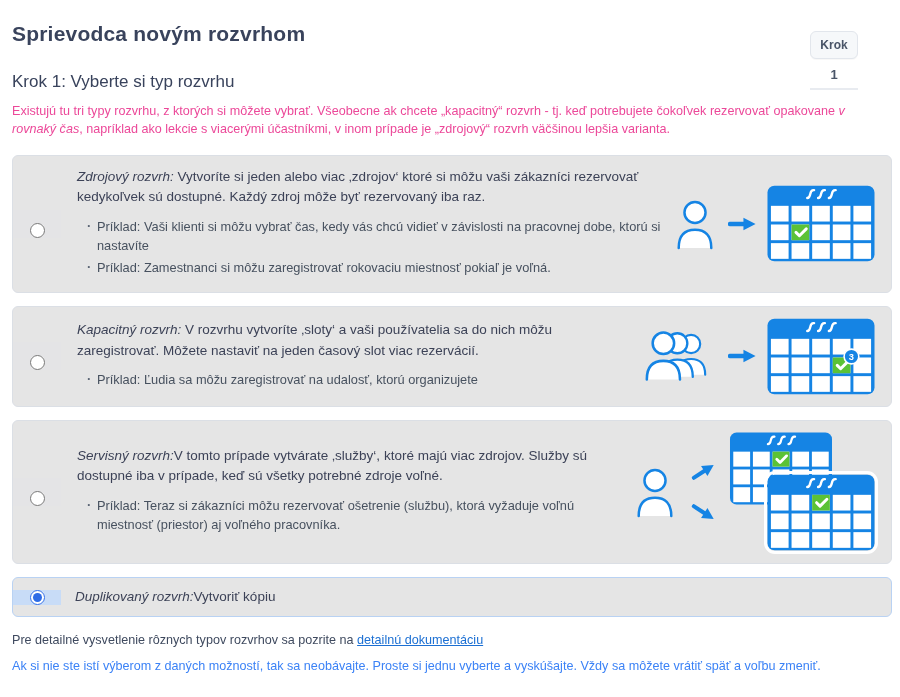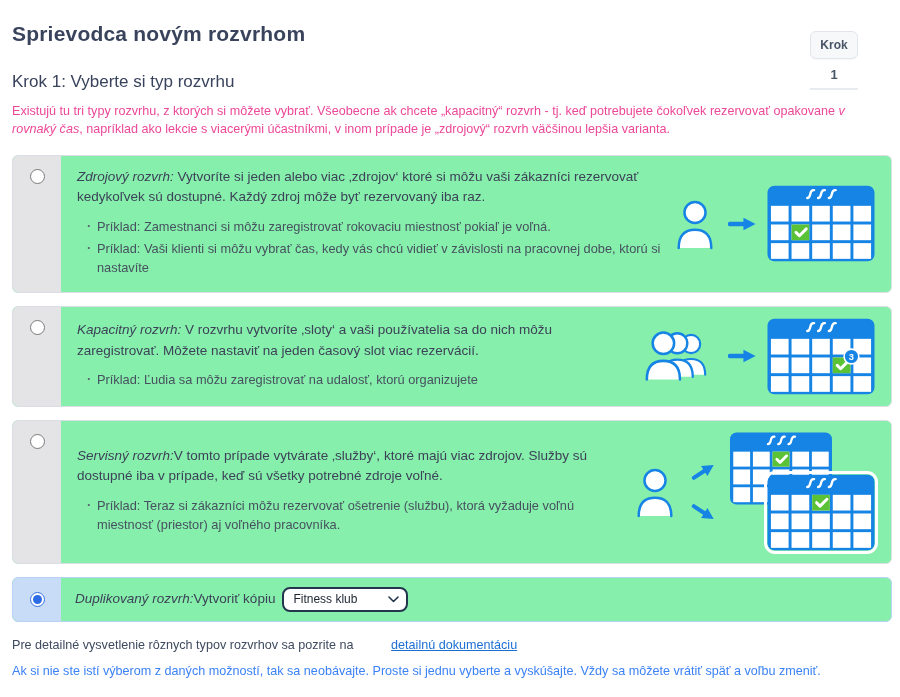--- a/index.html
+++ b/index.html
@@ -18,21 +18,21 @@
     padding:6px 4px;font-size:12px;font-weight:700;color:#4a5568;box-shadow:0 1px 1px rgba(0,0,0,.03);}
   .krok-num{padding:8px 0 6px 0;font-size:13px;font-weight:700;color:#4a5568;border-bottom:2px solid #e8ebf0;}
 
   h2{font-size:17px;font-weight:400;color:#39435c;margin:26px 0 10px 0;}
 
   .intro{font-size:12.6px;line-height:1.45;color:#ec4899;margin:0 0 16px 0;}
   .intro i{font-style:italic;}
 
   
   .option{display:flex;border:1px solid #dbdfe5;border-radius:6px;margin-bottom:13px;
-    overflow:hidden;background:#86efac;}
+    overflow:hidden;background:#e5e5e5;align-items:center;}
   .option .strip{width:48px;flex:none;background:#e4e4e6;display:flex;
     justify-content:center;align-items:flex-start;padding-top:13px;box-sizing:border-box;}
   .option input[type=radio]{width:15px;height:15px;margin:0;accent-color:#2e6ce6;cursor:pointer;}
   .option .body{flex:1;display:flex;padding:11px 12px 11px 16px;gap:10px;align-items:center;}
   .option .text{flex:1;font-size:13.5px;line-height:1.52;color:#3c4257;}
   .option .opt-title{font-style:italic;}
   .examples{list-style:none;margin:9px 0 0 0;padding:0 0 0 10px;font-size:12.8px;color:#47515f;}
   .examples li{margin:3px 0;padding-left:10px;position:relative;}
   .examples li::before{content:"·";position:absolute;left:0;top:-1px;font-weight:700;color:#5a6474;}
 
@@ -46,21 +46,21 @@
 
   .select-wrap{position:relative;display:inline-flex;align-items:center;margin-left:7px;}
   select{appearance:none;-webkit-appearance:none;-moz-appearance:none;
     border:2px solid #24364e;border-radius:8px;background:#fff;color:#1c2430;
     font-family:"Liberation Sans",sans-serif;font-size:12px;
     padding:3px 26px 4px 9px;width:126px;cursor:pointer;}
   .select-chevron{position:absolute;right:9px;pointer-events:none;display:flex;}
 
   
   .doc-line{font-size:12.6px;color:#3f4a5f;margin:16px 0 12px 0;}
-  .doc-line a{color:#1b6fd3;text-decoration:underline;cursor:pointer;margin-left:34px;}
+  .doc-line a{color:#1b6fd3;text-decoration:underline;cursor:pointer;}
   .note{font-size:12.6px;color:#3b82f6;margin:0 0 15px 0;}
 
   
   .arrow-tilt-up{transform:rotate(-33deg);}
   .arrow-tilt-down{transform:rotate(33deg);}
   .arrows-col{display:flex;flex-direction:column;gap:26px;margin:0 2px;}
   .calendars-stack{position:relative;width:146px;height:120px;}
   .calendars-stack .cal-back{position:absolute;left:0;top:0;}
   .calendars-stack .cal-front{position:absolute;left:38px;top:42px;border-radius:8px;
     box-shadow:0 0 0 3px #fff;}
@@ -121,22 +121,22 @@
   <p class="intro"><span>Existujú tu tri typy rozvrhu, z ktorých si môžete vybrať. Všeobecne ak chcete „kapacitný“ rozvrh - tj. keď potrebujete čokoľvek rezervovať opakovane </span><i>v rovnaký čas</i><span>, napríklad ako lekcie s viacerými účastníkmi, v inom prípade je „zdrojový“ rozvrh väčšinou lepšia varianta.</span></p>
 
   <div class="option">
     <div class="strip">
       <input type="radio" name="schedule-type" style="">
     </div>
     <div class="body">
       <div class="text">
         <span class="opt-title">Zdrojový rozvrh:</span><span> Vytvoríte si jeden alebo viac ‚zdrojov‘ ktoré si môžu vaši zákazníci rezervovať kedykoľvek sú dostupné. Každý zdroj môže byť rezervovaný iba raz.</span>
         <ul class="examples">
+          <li>Príklad: Vaši klienti si môžu vybrať čas, kedy vás chcú vidieť v závislosti na pracovnej dobe, ktorú si nastavíte</li>
           <li>Príklad: Zamestnanci si môžu zaregistrovať rokovaciu miestnosť pokiaľ je voľná.</li>
-          <li>Príklad: Vaši klienti si môžu vybrať čas, kedy vás chcú vidieť v závislosti na pracovnej dobe, ktorú si nastavíte</li>
         </ul>
       </div>
       <div class="illustration">
         <svg width="46" height="54" viewBox="0 0 48 54">
             <use href="#person"></use>
           </svg>
         <svg width="29" height="16" viewBox="0 0 30 16">
             <use href="#arrow-right"></use>
           </svg>
         <svg width="108" height="77" viewBox="0 0 110 78">
@@ -225,30 +225,20 @@
   </div>
 
   <div class="option selected">
     <div class="strip">
       <input type="radio" name="schedule-type" checked="" style="">
     </div>
     <div class="body">
       <div class="text">
         <span class="opt-title">Duplikovaný rozvrh:</span>
           <span> Vytvoriť kópiu</span>
-        <span class="select-wrap">
-          <select>
-            <option>Fitness klub</option>
-          </select>
-          <span class="select-chevron">
-            <svg width="11" height="7" viewBox="0 0 11 7">
-                <path d="M1 1 L5.5 5.5 L10 1" stroke="#24364e" stroke-width="1.6" fill="none" stroke-linecap="round" stroke-linejoin="round"></path>
-              </svg>
-          </span>
-        </span>
       </div>
     </div>
   </div>
 
   <p class="doc-line"><span>Pre detailné vysvetlenie rôznych typov rozvrhov sa pozrite na </span><a>detailnú dokumentáciu</a></p>
 
   <p class="note">Ak si nie ste istí výberom z daných možností, tak sa neobávajte. Proste si jednu vyberte a vyskúšajte. Vždy sa môžete vrátiť späť a voľbu zmeniť.</p>
 
 </div>
 

